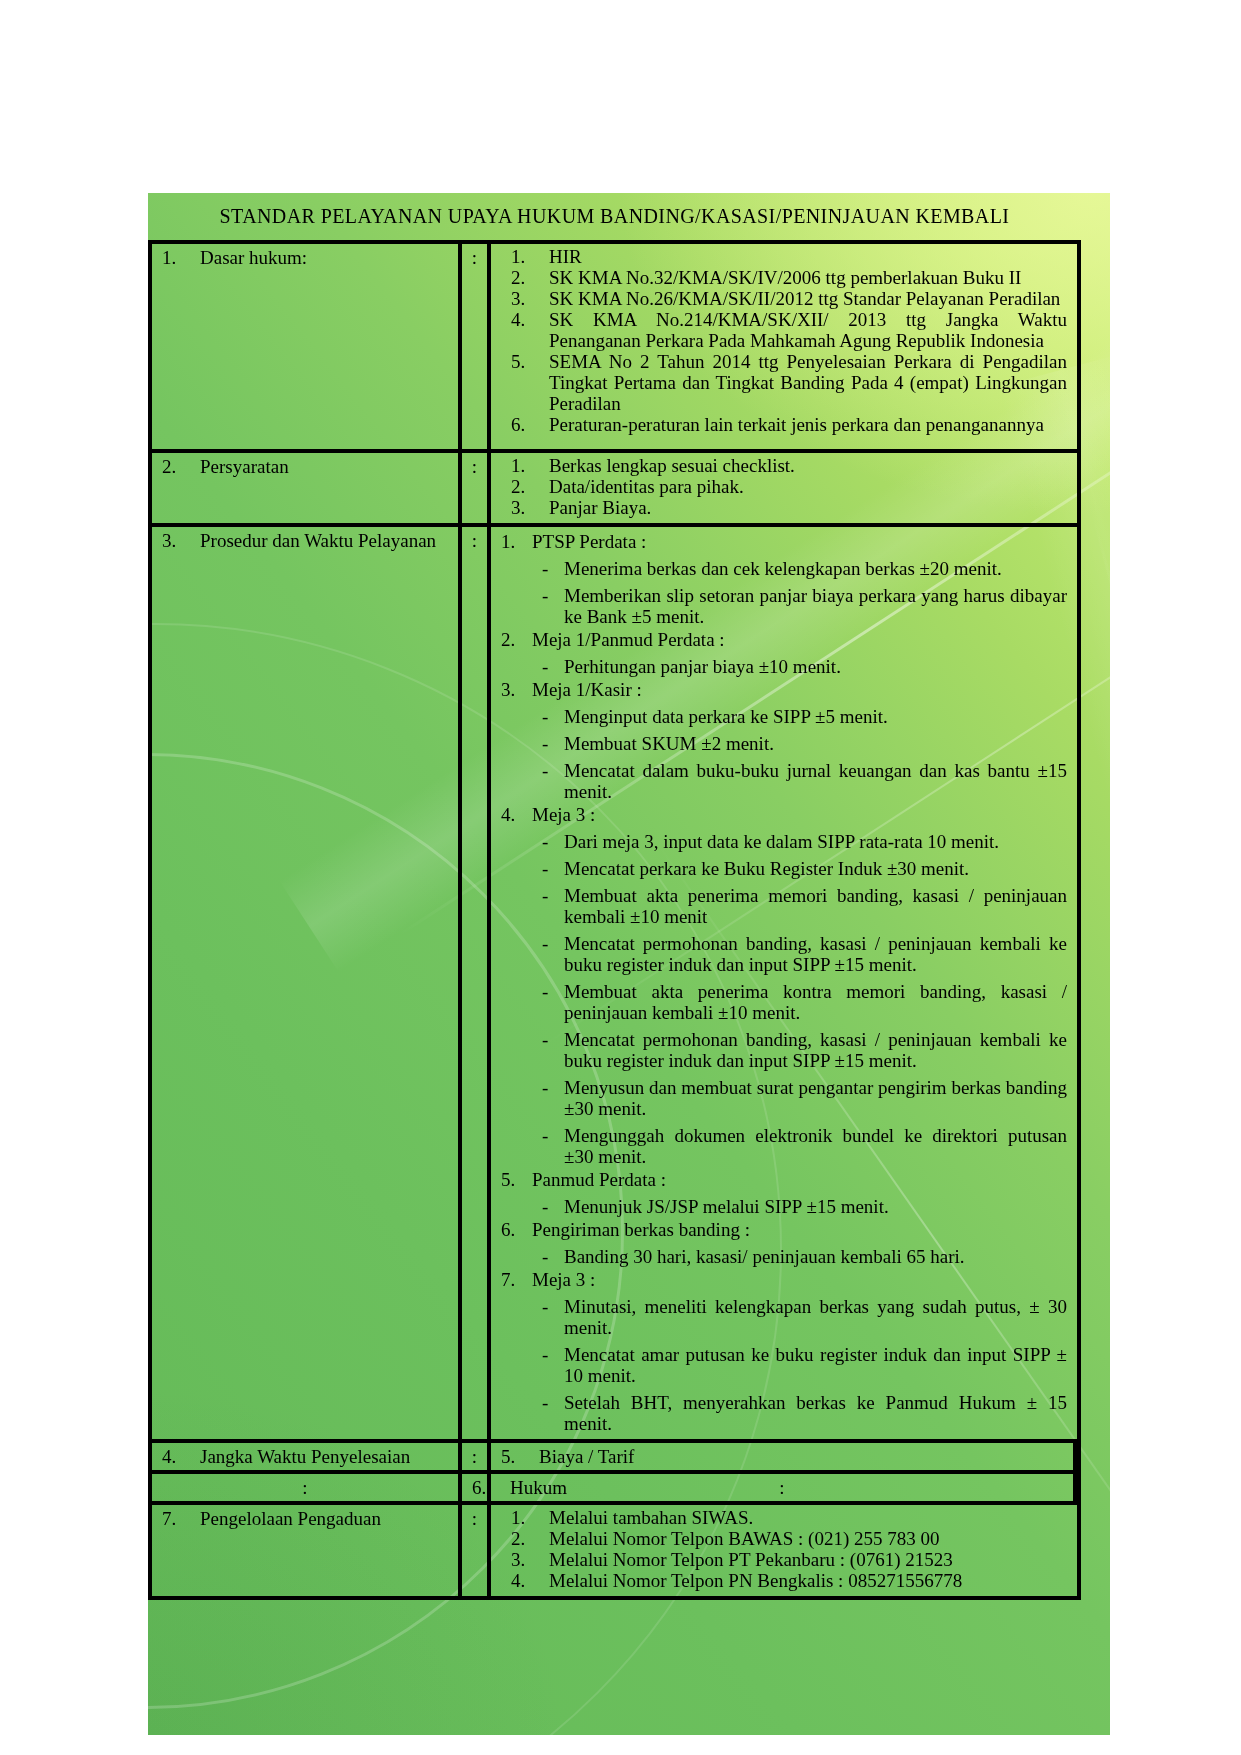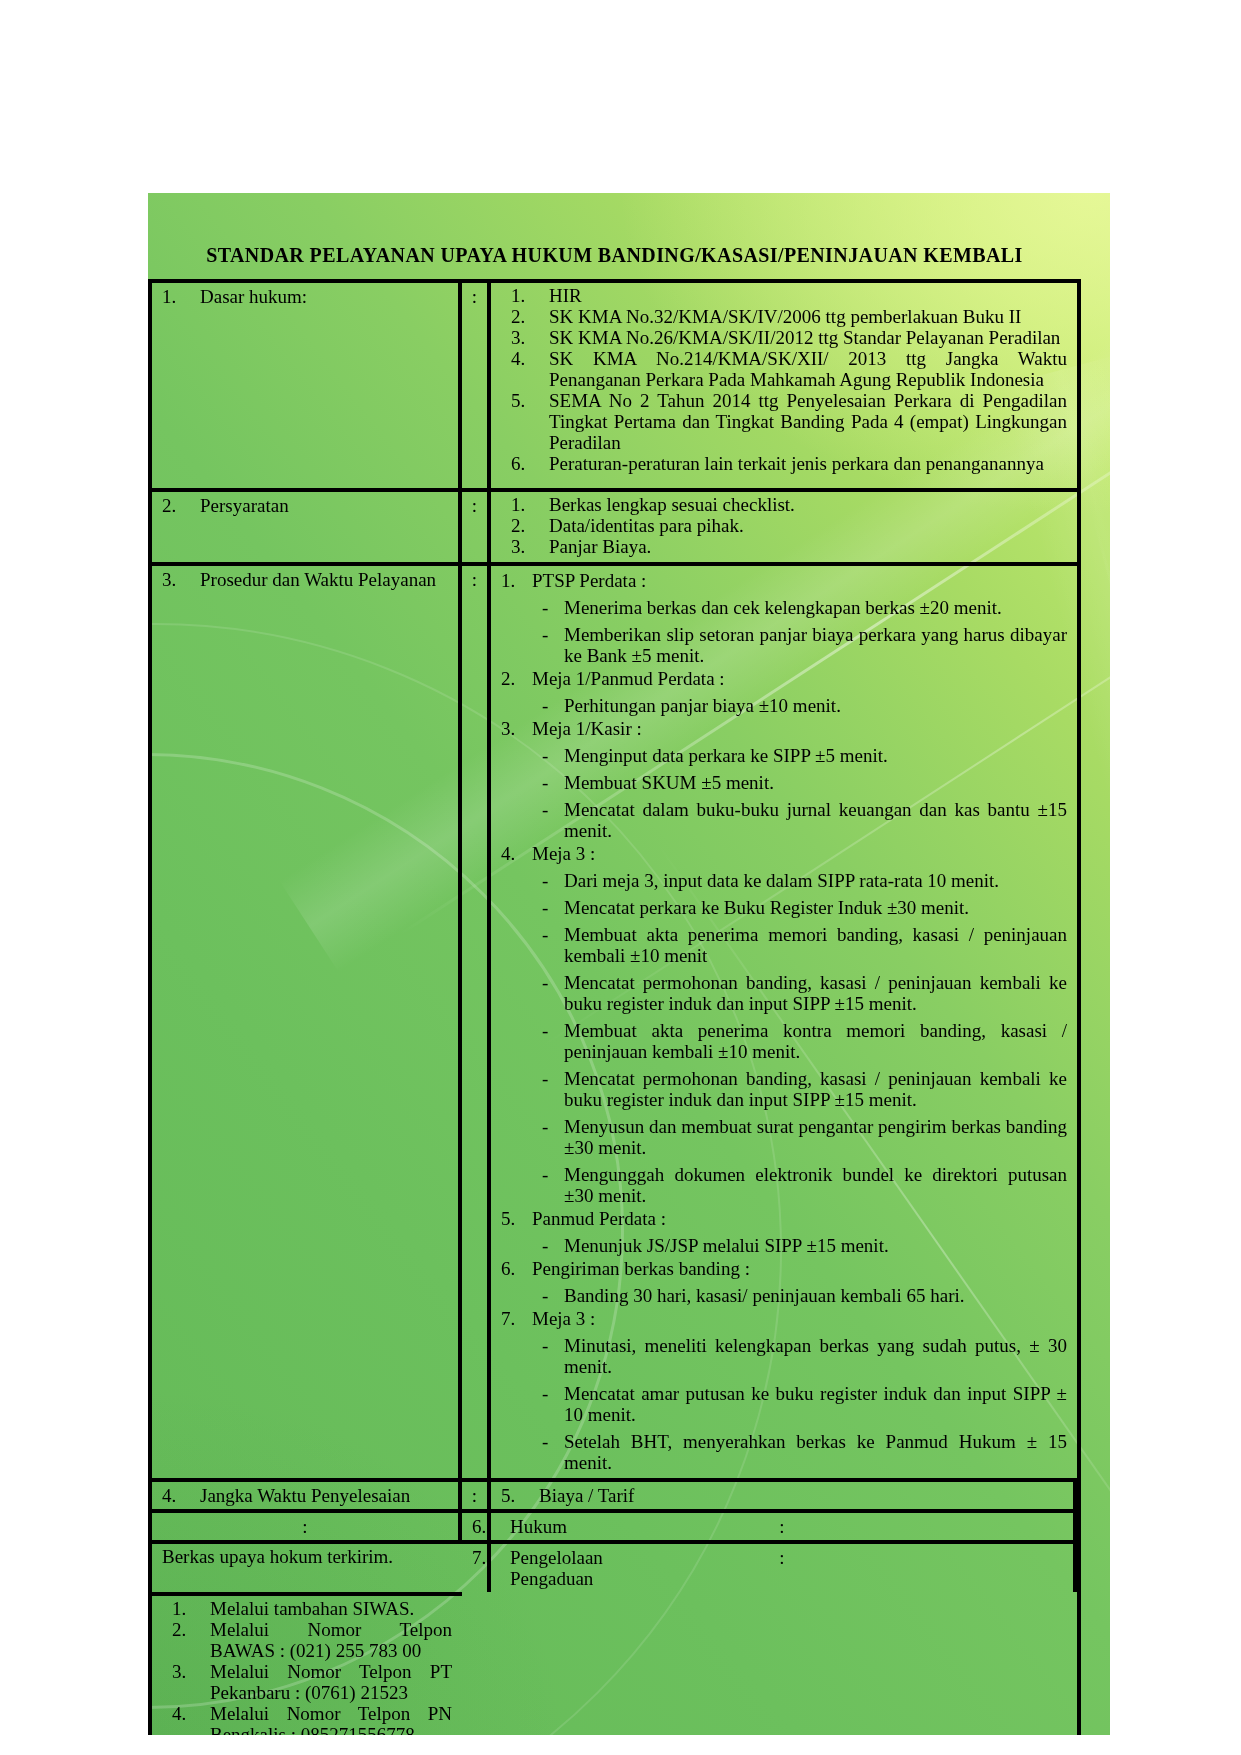--- a/index.html
+++ b/index.html
@@ -33,21 +33,21 @@
   .line4 { left:300px; top:1050px; width:980px; height:2px; transform:rotate(55deg);
     background:linear-gradient(90deg, rgba(255,255,255,0) 0%, rgba(255,255,255,0.30) 50%, rgba(255,255,255,0) 100%); }
   .arc1 { left:-480px; top:560px; width:950px; height:950px; border-radius:50%;
     border:3px solid rgba(255,255,255,0.20); }
   .arc2 { left:-620px; top:430px; width:1250px; height:1250px; border-radius:50%;
     border:2px solid rgba(255,255,255,0.12); }
 
   .title {
     position:relative; z-index:1; width:933px; height:47px;
     display:flex; align-items:center; justify-content:center;
-    font-weight:bold; font-size:20px; letter-spacing:0.4px; white-space:nowrap;margin-top:39px;
+    font-weight:normal; font-size:20px; letter-spacing:0.4px; white-space:nowrap;
   }
 
   .tbl {
     position:relative; z-index:1; width:933px; box-sizing:border-box;
     display:grid; grid-template-columns:310px 29px 1fr;
     border:4px solid #000;
   }
   .cell { box-sizing:border-box; font-size:19px; line-height:21px; border-top:4px solid #000; }
   .cell.first { border-top:none; }
   .cell.label { border-right:4px solid #000; padding:3px 6px 3px 10px; }
@@ -170,21 +170,21 @@
           <div class="li grpH">
             <div class="mk2">3.</div>
             <div class="tx">Meja 1/Kasir :</div>
           </div>
           <div class="li dash">
             <div class="mkd">-</div>
             <div class="tx">Menginput data perkara ke SIPP ±5 menit.</div>
           </div>
           <div class="li dash">
             <div class="mkd">-</div>
-            <div class="tx">Membuat SKUM ±5 menit.</div>
+            <div class="tx">Membuat SKUM ±2 menit.</div>
           </div>
           <div class="li dash">
             <div class="mkd">-</div>
             <div class="tx">Mencatat dalam buku-buku jurnal keuangan dan kas bantu ±15 menit.</div>
           </div>
           <div class="li grpH">
             <div class="mk2">4.</div>
             <div class="tx">Meja 3 :</div>
           </div>
           <div class="li dash">
@@ -266,23 +266,20 @@
           </div>
         </div>
         <div class="cell colon r4">:</div>
         <div class="cell label r5">
           <div class="li">
             <div class="mk">6.</div>
             <div class="lbl-tx">Hukum</div>
           </div>
         </div>
         <div class="cell colon r5">:</div>
-        <div class="cell content r5">
-          <div class="para">Berkas upaya hokum terkirim.</div>
-        </div>
         <div class="cell label r6">
           <div class="li">
             <div class="mk">7.</div>
             <div class="lbl-tx">Pengelolaan Pengaduan</div>
           </div>
         </div>
         <div class="cell colon r6">:</div>
         <div class="cell content r6">
           <div class="li numA">
             <div class="mk">1.</div>

